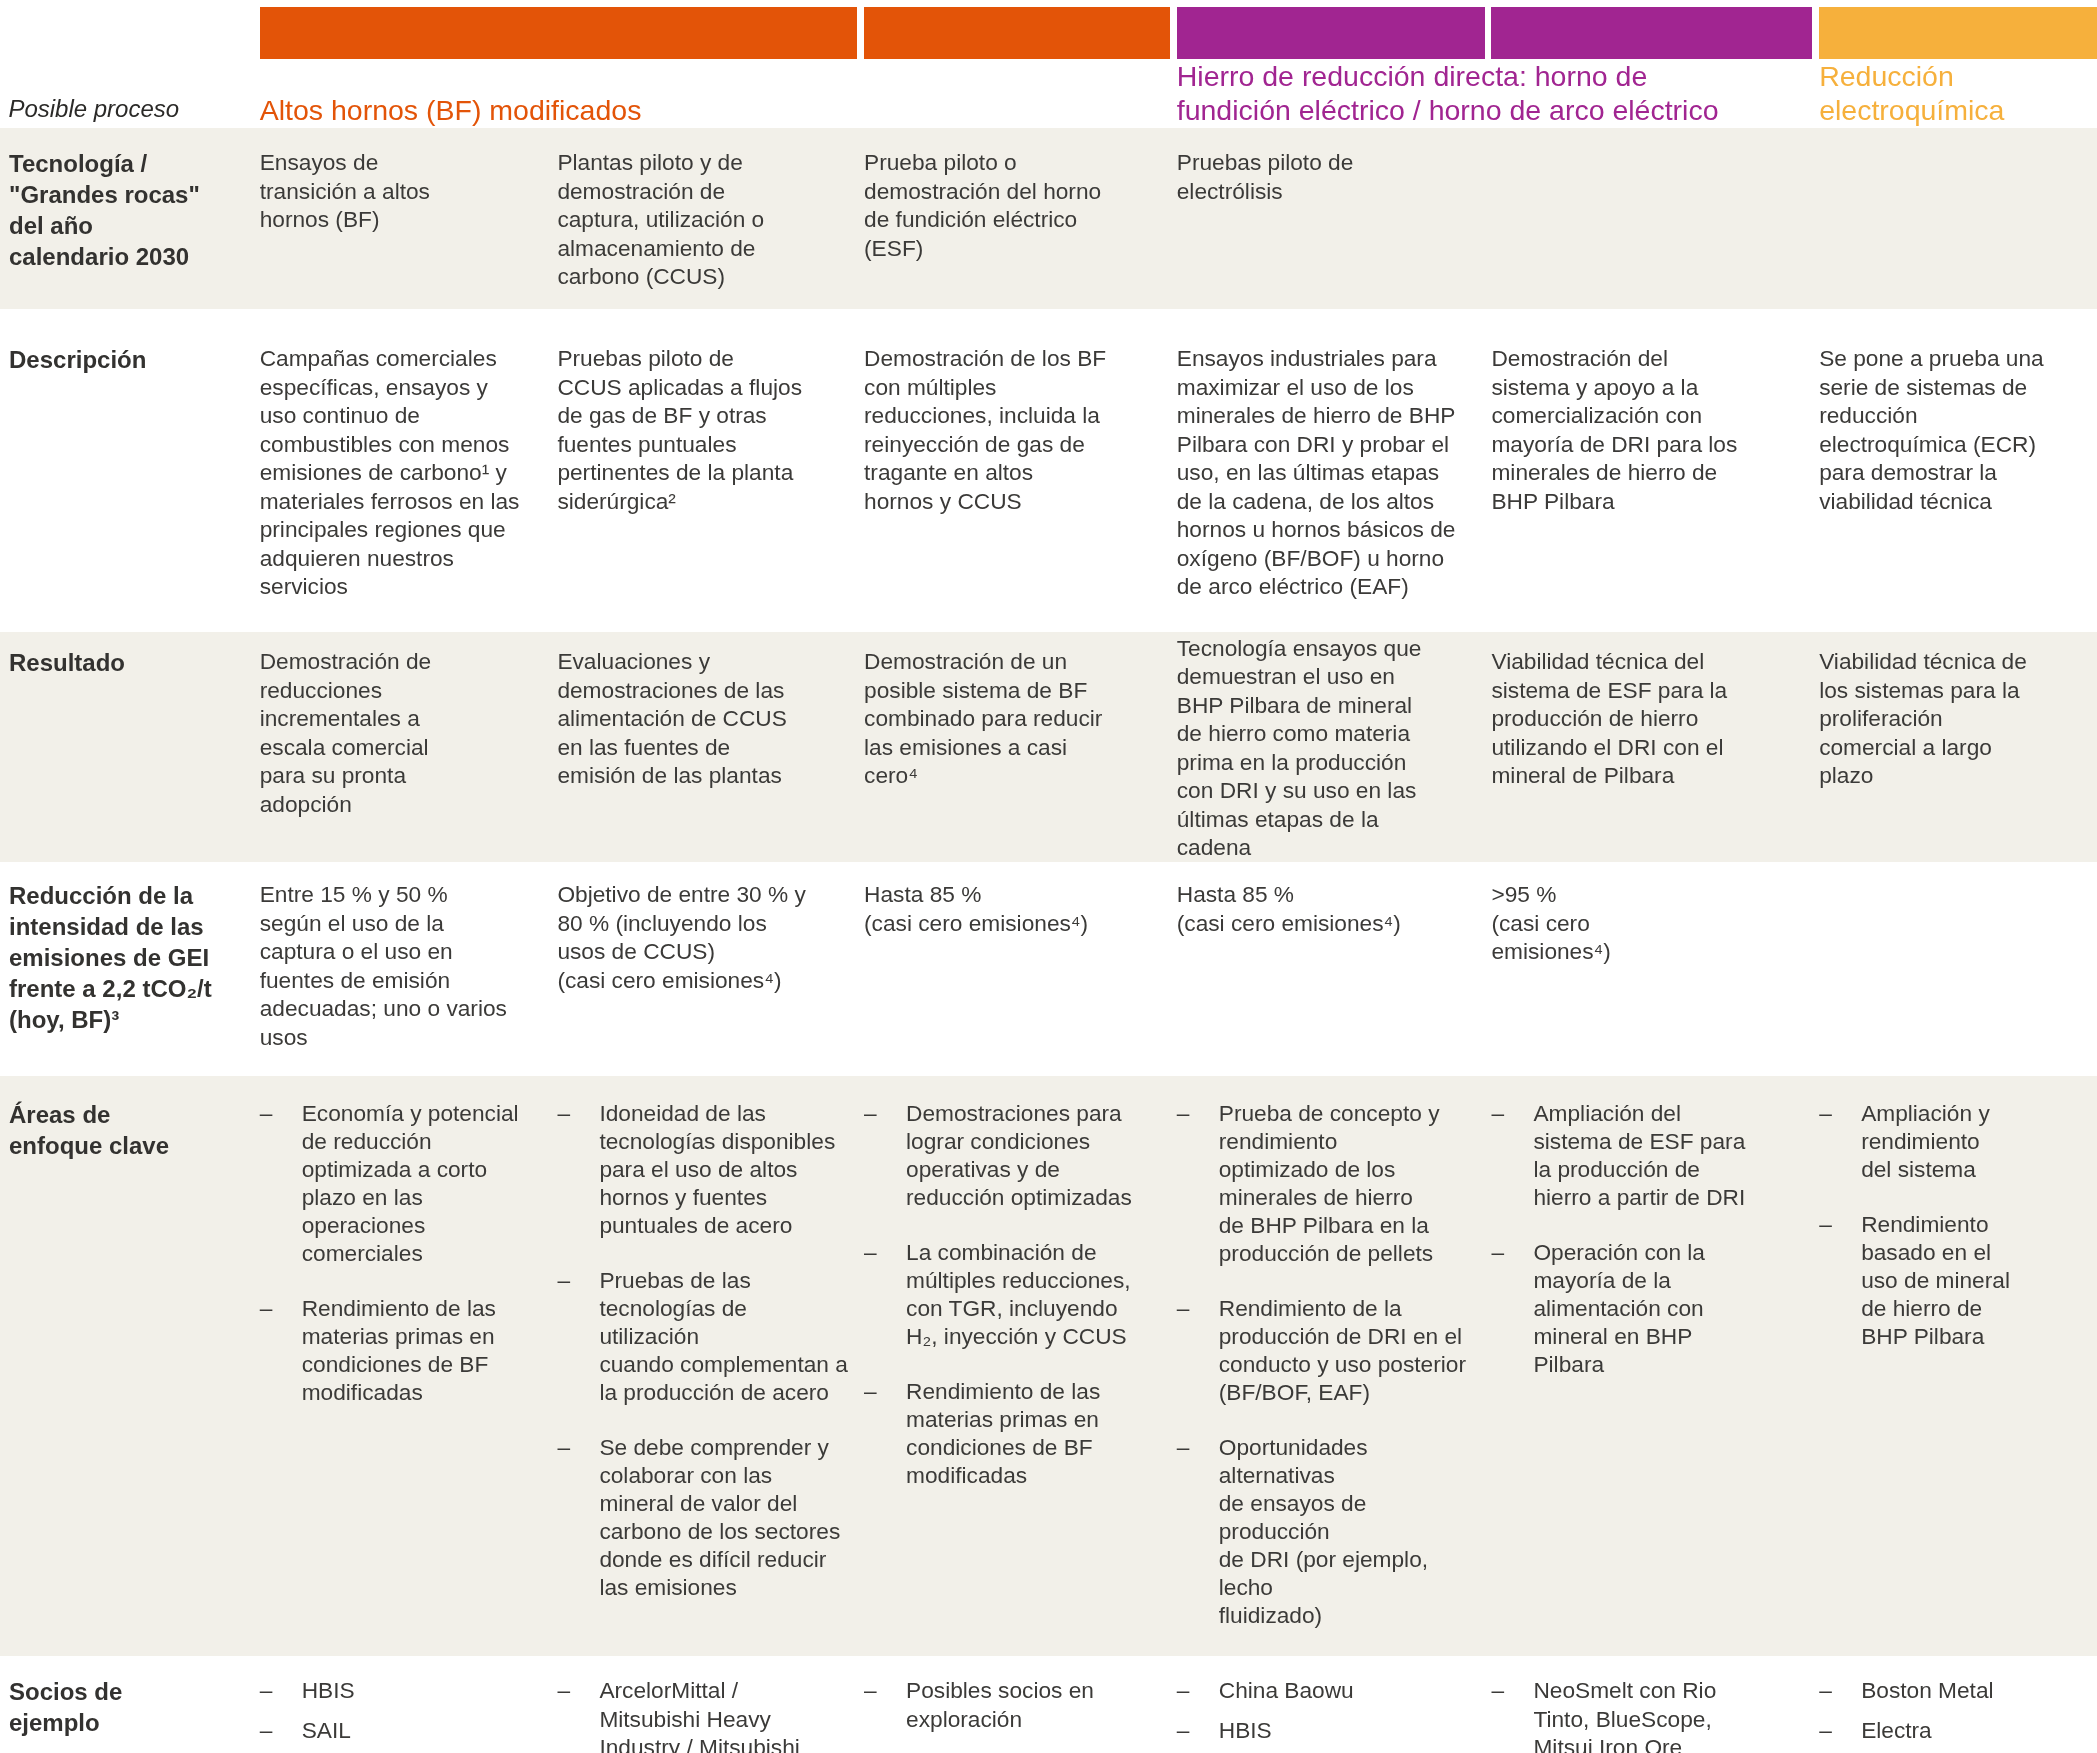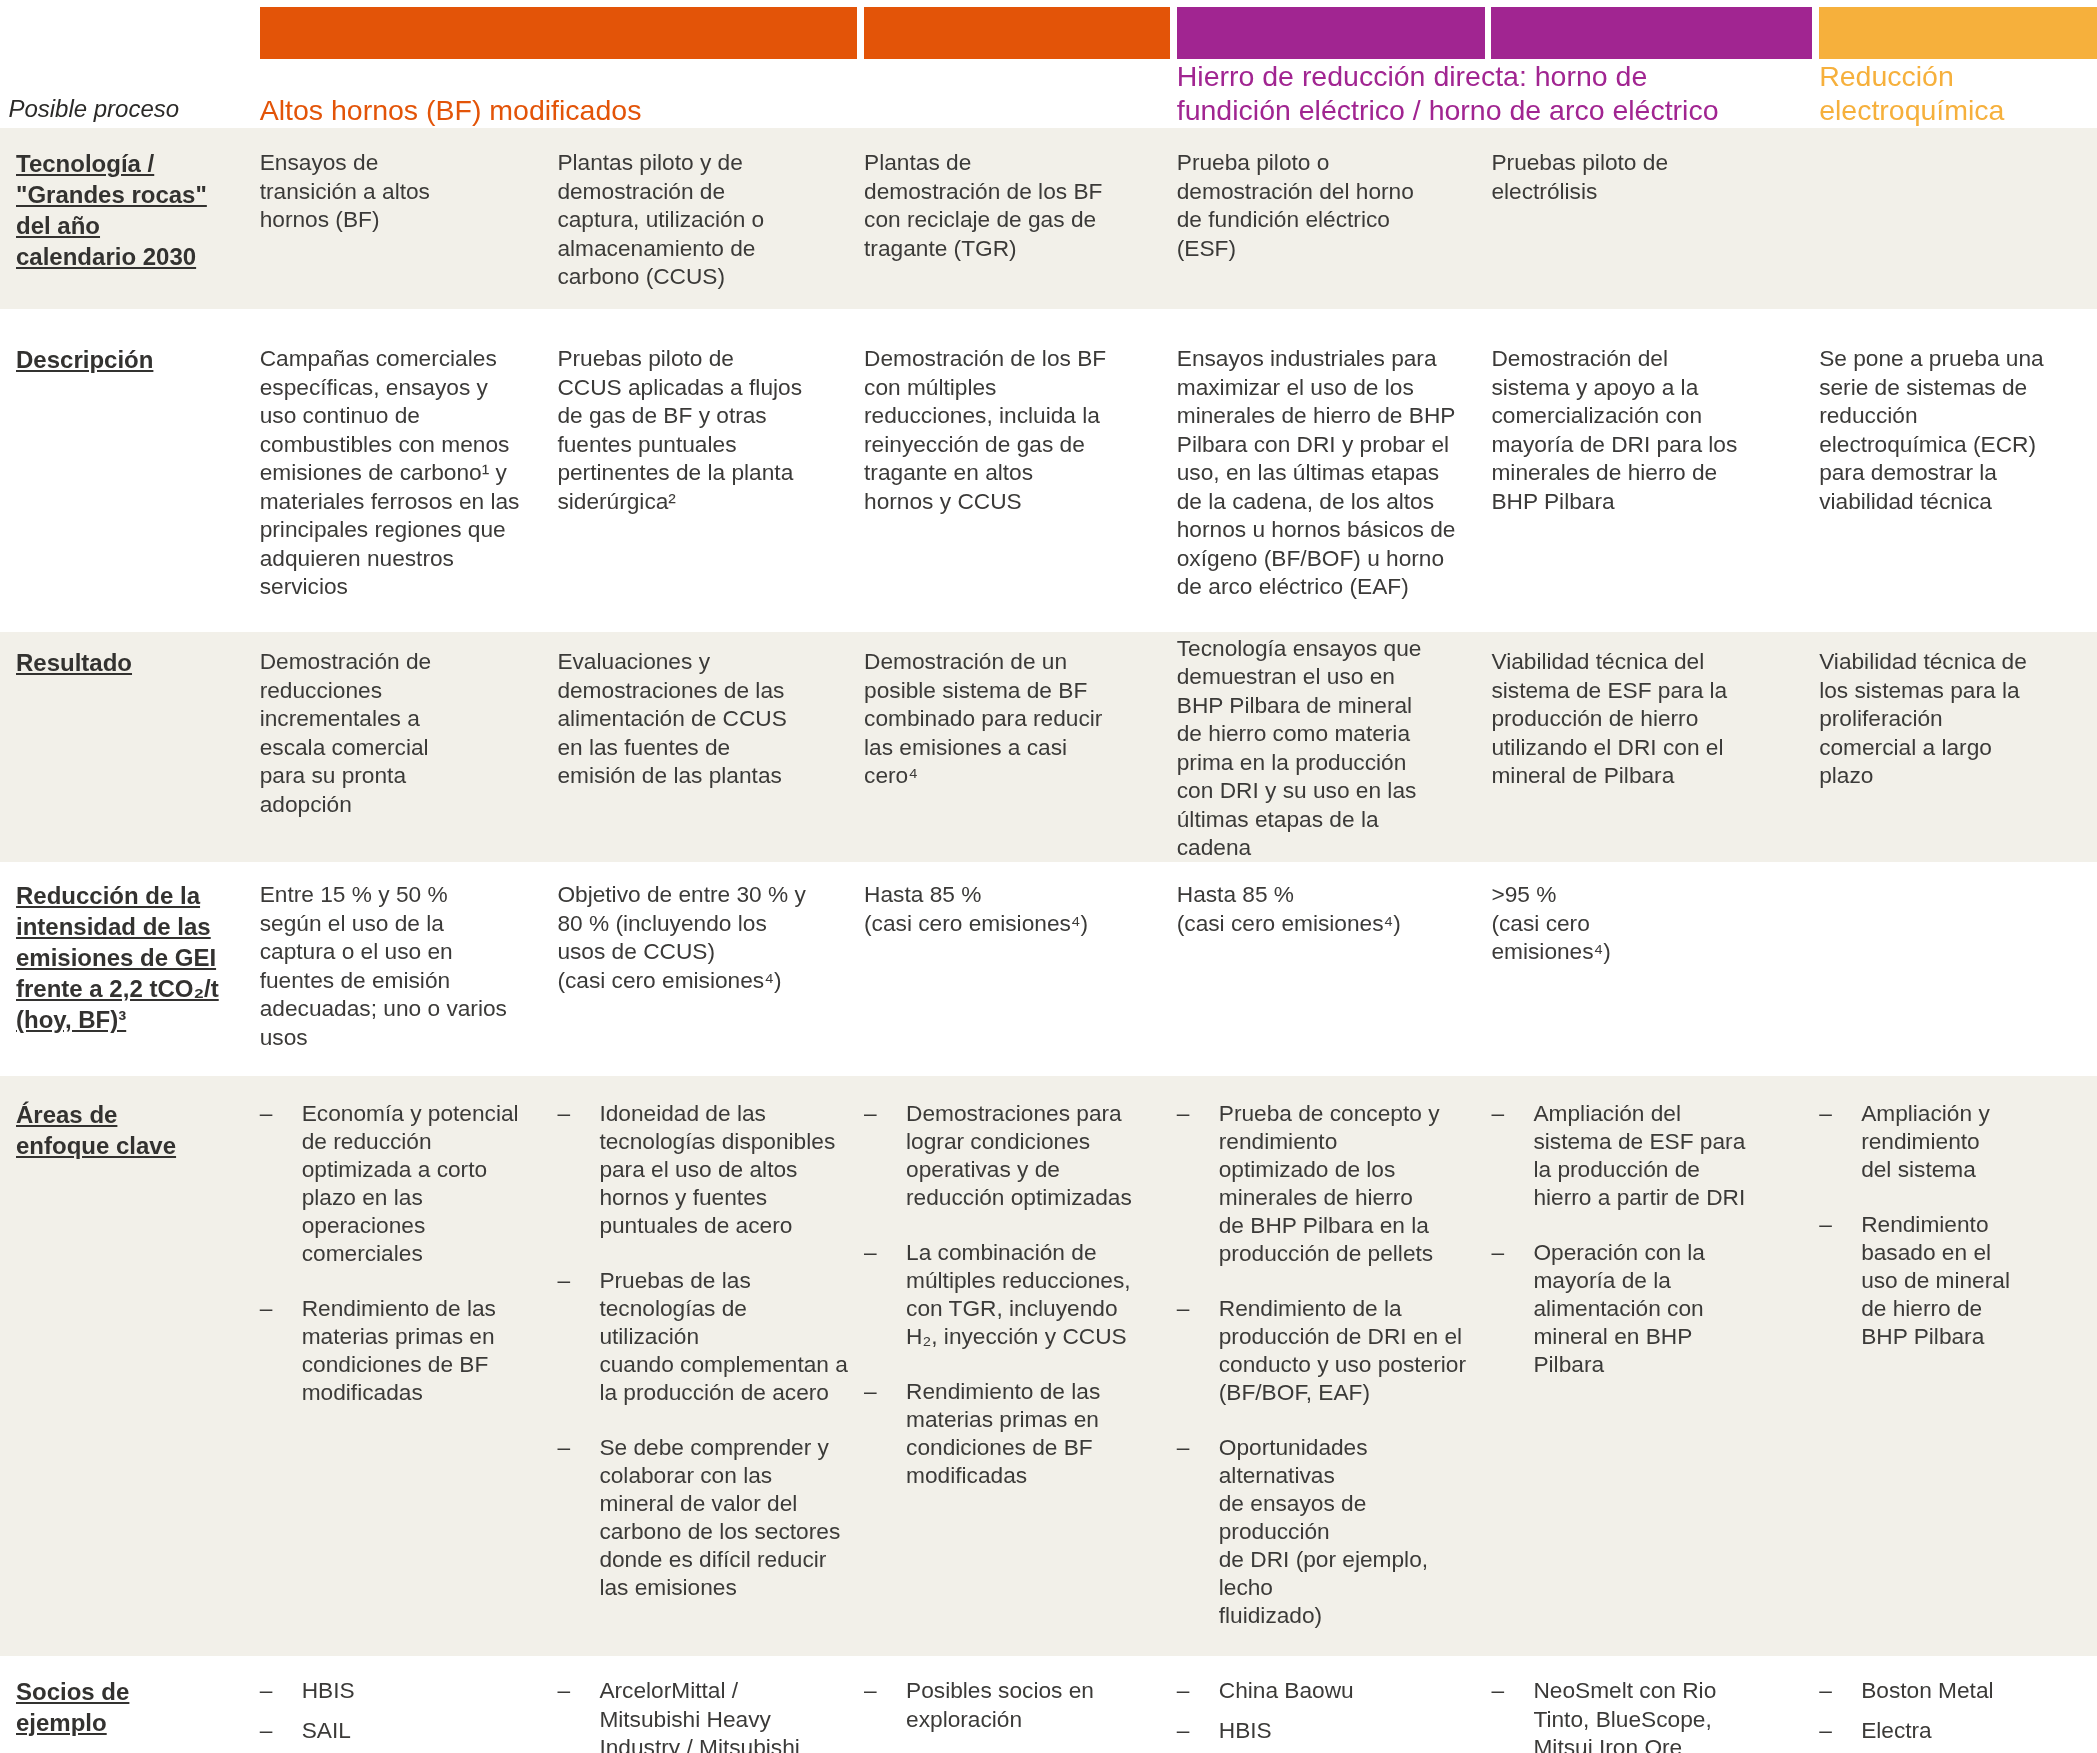--- a/index.html
+++ b/index.html
@@ -31,21 +31,21 @@
     white-space:pre-line; padding-bottom:5px; font-weight:400;
   }
   .gt-bf  { grid-column:2 / 5; }
   .gt-dri { grid-column:5 / 7; }
   .gt-ecr { grid-column:7; }
   
   .row { box-sizing:border-box; align-items:start; }
   .shaded { background:#f2f0e9; }
   .row-label {
     font-size:24px; line-height:31px; font-weight:700; color:#333230;
-    white-space:pre-line; padding-left:16px;text-decoration:underline;
+    white-space:pre-line; padding-left:9px;
   }
   .cell { font-size:22.7px; line-height:28.5px; white-space:pre-line; padding-right:5px; }
   .row-tecnologia { min-height:181px; padding-top:20px; }
   .row-descripcion { min-height:323px; padding-top:35px; }
   .row-resultado  { min-height:218px; padding-top:15px; }
   .row-reduccion  { min-height:214px; padding-top:18.5px; }
   .row-areas      { min-height:484px; padding-top:23.5px; }
   .row-socios     { min-height:206px; padding-top:20px; }
   .row-resultado .cell:nth-child(5) { margin-top:-13.4px; }
   .row-areas .cell { line-height:28px; }
@@ -82,24 +82,20 @@
 del año
 calendario 2030</div>
         <div class="cell">Ensayos de
 transición a altos
 hornos (BF)</div>
         <div class="cell">Plantas piloto y de
 demostración de
 captura, utilización o
 almacenamiento de
 carbono (CCUS)</div>
-        <div class="cell">Plantas de
-demostración de los BF
-con reciclaje de gas de
-tragante (TGR)</div>
         <div class="cell">Prueba piloto o
 demostración del horno
 de fundición eléctrico
 (ESF)</div>
         <div class="cell">Pruebas piloto de
 electrólisis</div>
       </div>
       <div class="grid row row-descripcion">
         <div class="row-label">Descripción</div>
         <div class="cell">Campañas comerciales

